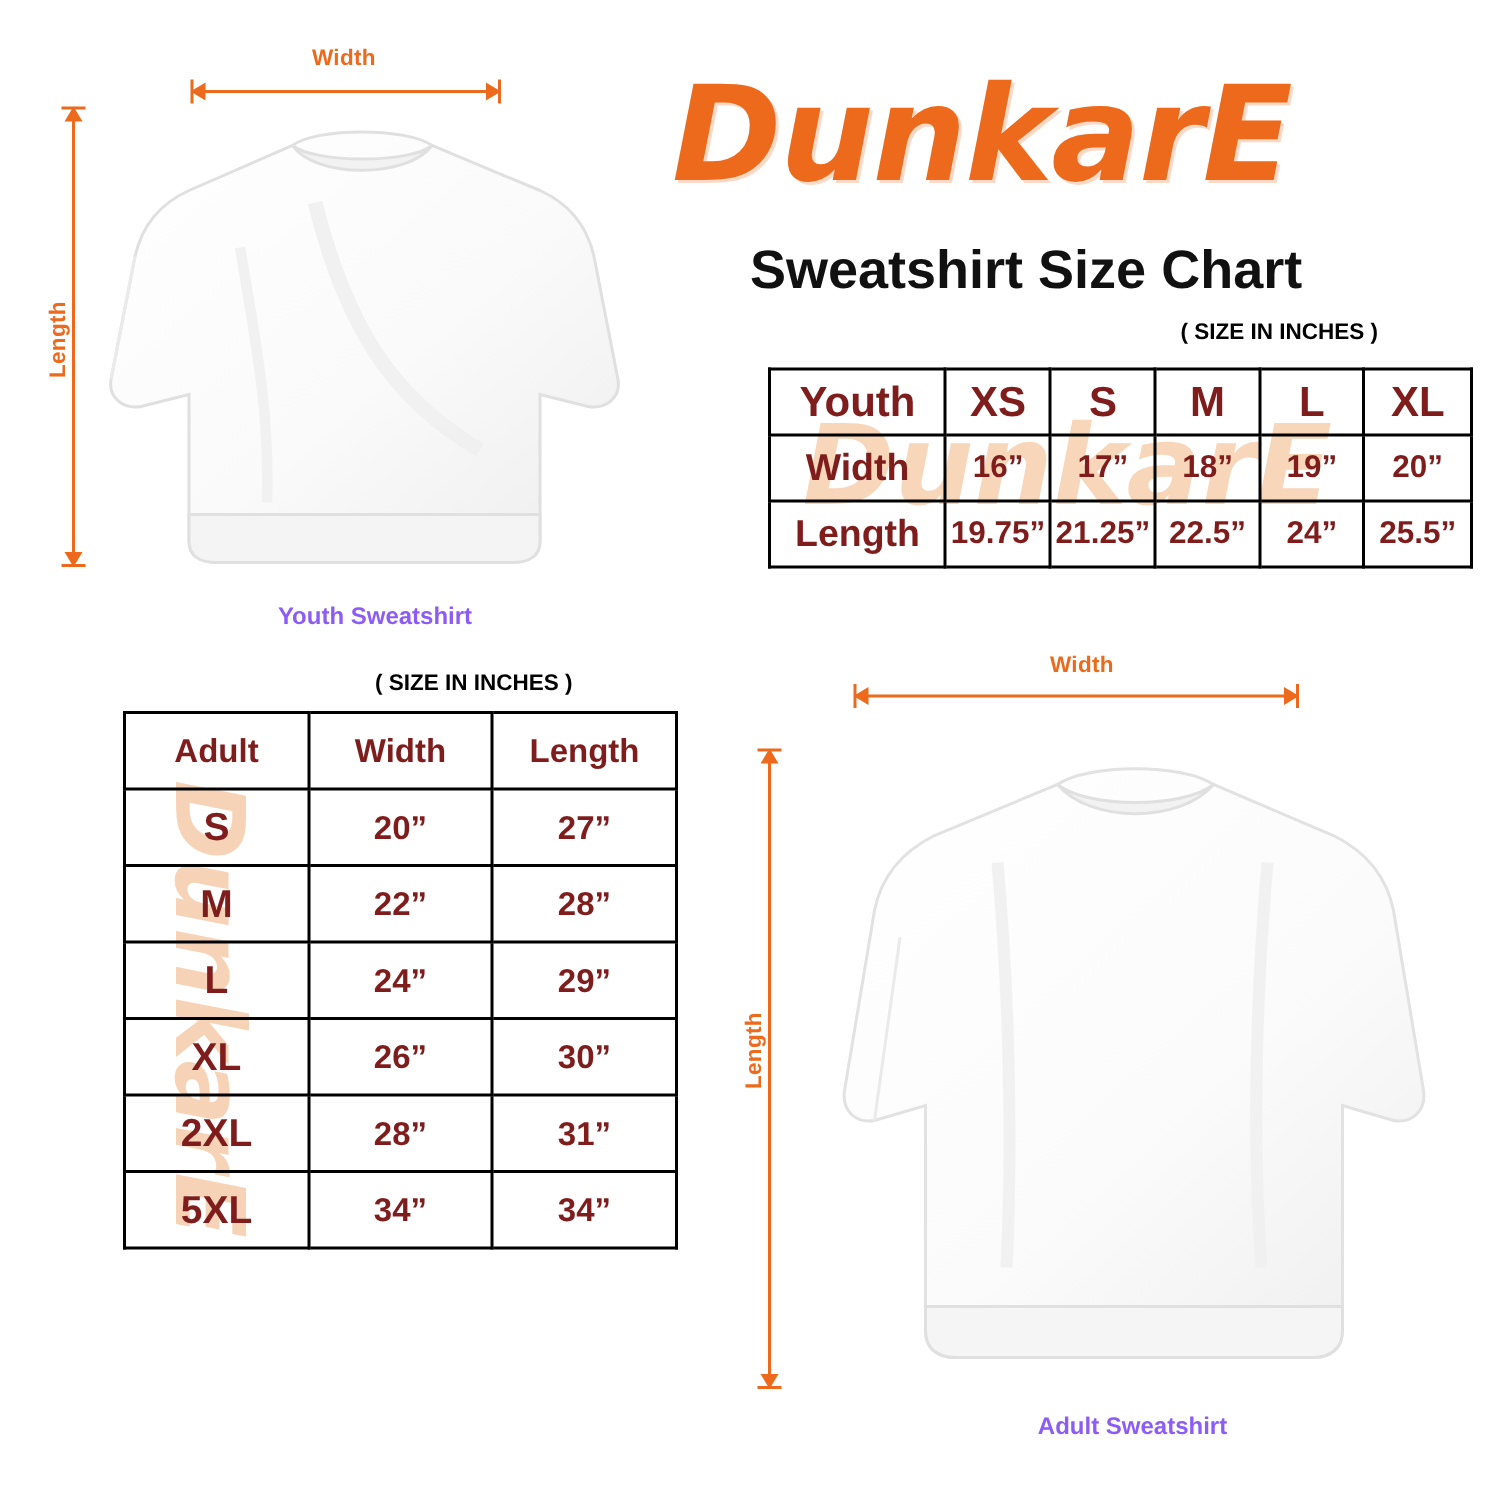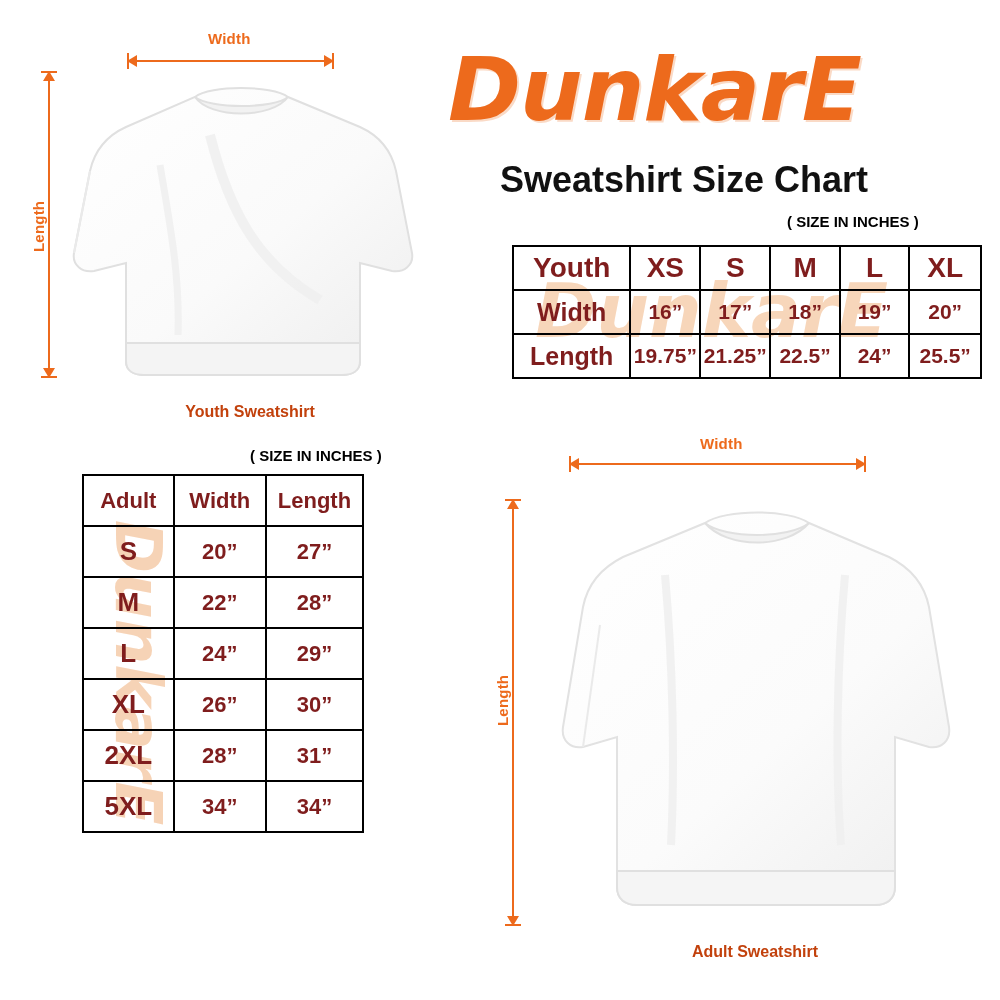--- a/index.html
+++ b/index.html
@@ -71,21 +71,21 @@
     transform: rotate(-90deg);
     transform-origin: left top;
   }
 
   
   .shirt { position: absolute; }
   .caption {
     position: absolute;
     font-size: 16px;
     font-weight: bold;
-    color: #c2410c;
+    color: #8b5cf6;
     text-align: center;
     white-space: nowrap;
   }
 
   
   .brand {
     position: absolute;
     color: #ED6A1C;
     font-family: "DejaVu Sans", sans-serif;
     font-weight: bold;
@@ -125,21 +125,21 @@
     padding: 0;
   }
 
   
   #youth-table { left: 512px; top: 245px; width: 470px; }
   #youth-table td { height: 44px; font-size: 25px; }
   #youth-table tr:nth-child(1) td { font-size: 28px; }
   #youth-table td.small { font-size: 21px; border-radius: 20px; }
 
   
-  #adult-table { left: 82px; top: 474px; width: 282px; }
+  #adult-table { left: 82px; top: 474px; width: 370px; }
   #adult-table td { height: 51px; font-size: 26px; }
   #adult-table tr:first-child td { font-size: 22px; }
   #adult-table td.val { font-size: 22px; }
 
   
   .watermark {
     position: absolute;
     color: #F6CFAF;
     font-family: "DejaVu Sans", sans-serif;
     font-weight: bold;

